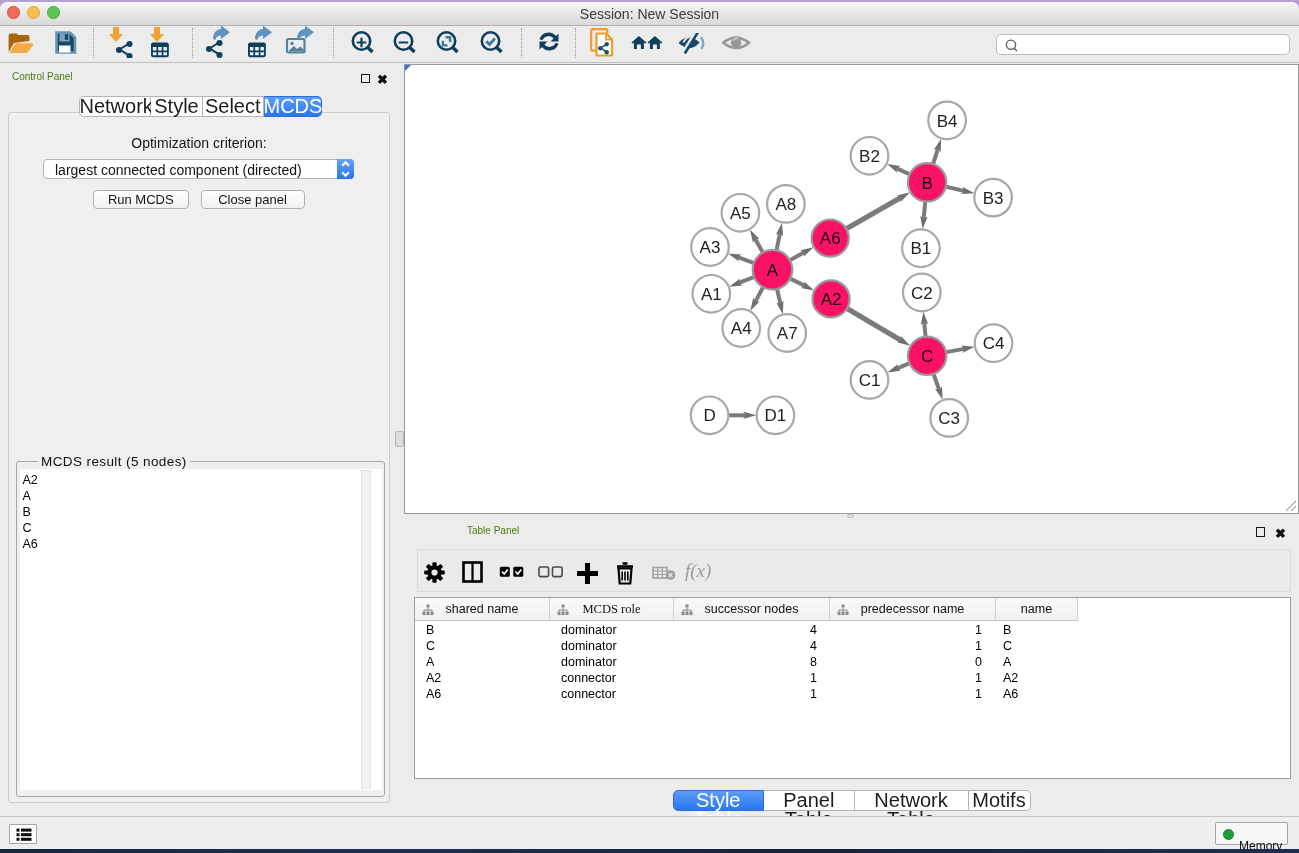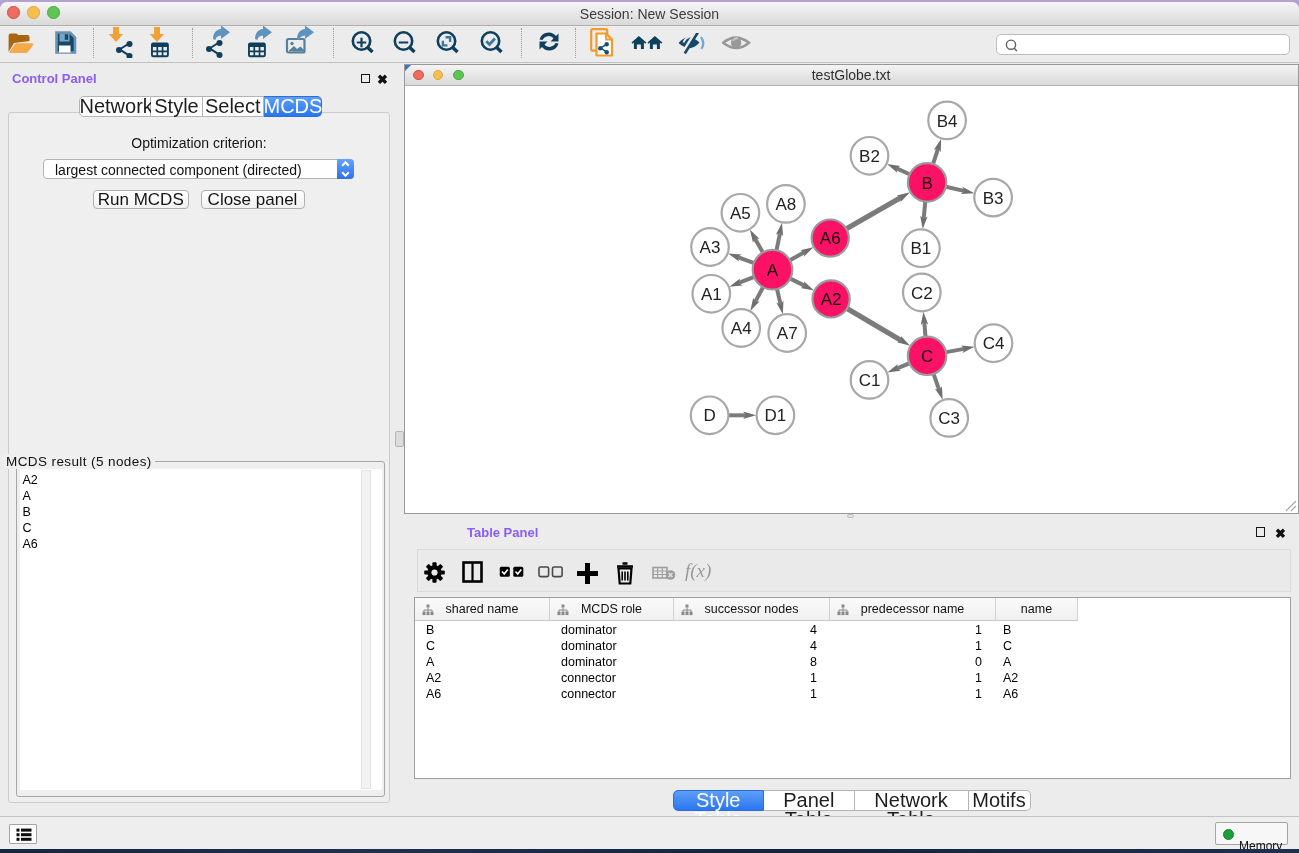--- a/index.html
+++ b/index.html
@@ -8,34 +8,34 @@
 .abs { position:absolute; }
 #app { position:absolute; left:0; top:2px; width:1299px; height:847px; background:#ececec; border-radius:7px 7px 0 0; overflow:hidden; }
 #coord { position:absolute; left:0; top:-2px; width:1299px; height:853px; }
 #titlebar { left:0; top:2px; width:1299px; height:24px; background:linear-gradient(#f6f6f6,#d9d9d9); border-bottom:1px solid #b0b0b0; border-radius:7px 7px 0 0; }
 #titlebar .title { width:100%; text-align:center; font-size:14px; color:#3c3c3c; line-height:24px; }
 .tl { border-radius:50%; width:12.5px; height:12.5px; top:4px; }
 #toolbar { left:0; top:26px; width:1299px; height:37px; background:#ececec; border-bottom:1px solid #c0c0c0; }
 .sep { top:28px; width:0; height:30px; border-left:1px dotted #9a9a9a; }
 #searchbox { left:996px; top:33.5px; width:294px; height:21px; background:#fff; border:1px solid #bcbcbc; border-radius:5px; }
 
-.ptitle { font-size:13px; color:#8b5cf6;font-weight:bold; }
+.ptitle { font-size:10px; color:#4d7c0f; }
 .tabgroup { height:21px; display:flex; }
 .tab { border:1px solid #b4b4b4; border-left:none; background:#fff; font-size:20px; color:#1d1d1d; text-align:center; line-height:19px; }
 .tab.first { border-left:1px solid #b4b4b4; border-radius:5px 0 0 5px; }
 .tab.last { border-radius:0 5px 5px 0; }
 .tab.sel { background:linear-gradient(#5e9ef7,#2a76f2); color:#fff; border-color:#2a6ede; }
 #cpanelbox { left:8px; top:112px; width:382px; height:691px; background:#efefef; border:1px solid #cccccc; border-radius:3px; }
 #optlabel { left:8px; top:135px; width:382px; text-align:center; font-size:14px; color:#161616; }
 #dropdown { left:43px; top:159px; width:311px; height:20px; background:#fff; border:1px solid #b2b2b2; border-radius:4px; }
 #dropdown .txt { position:absolute; left:11px; top:1.5px; font-size:14px; color:#111; }
 #dropstep { position:absolute; right:-1px; top:-1px; width:17px; height:20px; background:linear-gradient(#66a3f8,#2a71ee); border-radius:0 4px 4px 0; }
-.btn { background:linear-gradient(#ffffff,#f1f1f1); border:1px solid #b0b0b0; border-radius:4px; font-size:17px; color:#141414; text-align:center; line-height:17px; }
+.btn { background:linear-gradient(#ffffff,#f1f1f1); border:1px solid #b0b0b0; border-radius:4px; font-size:13px; color:#141414; text-align:center; line-height:17px; }
 #fieldset { left:16px; top:461px; width:369px; height:336px; border:1px solid #a6a6a6; border-radius:3px; }
-#legend { left:3px; top:454px; background:#efefef; padding:0 3px; font-size:13.5px; letter-spacing:0.4px; color:#111; }
+#legend { left:38px; top:454px; background:#efefef; padding:0 3px; font-size:13.5px; letter-spacing:0.4px; color:#111; }
 #mcdslist { left:19.5px; top:469px; width:362px; height:321px; background:#fff; padding-top:3px; }
 #mcdslist div { font-size:12.5px; color:#000; padding-left:3px; height:16px; line-height:16px; }
 #mcdscroll { left:360.5px; top:470px; width:10.5px; height:319px; background:#f2f2f2; border:1px solid #e3e3e3; }
 
 #netwin { left:403.5px; top:63.5px; width:895px; height:450px; background:#fff; border:1px solid #989898; }
 #nettitle { position:absolute; left:0; top:0; width:100%; height:21px; background:linear-gradient(#f4f4f4,#d9d9d9); border-bottom:1px solid #b2b2b2; }
 #nettitle .title { width:100%; text-align:center; font-size:14px; color:#303030; line-height:21px; }
 .tl2 { border-radius:50%; width:10.5px; height:10.5px; top:5px; }
 
 #tptoolbar { left:417px; top:549px; width:873.5px; height:43px; background:#eaeaea; border:1px solid #dadada; }
@@ -217,26 +217,20 @@
         <div>A2</div>
         <div>A</div>
         <div>B</div>
         <div>C</div>
         <div>A6</div>
       </div>
   <div class="abs" id="mcdscroll"></div>
   <div class="abs" style="left:395px;top:431px;width:9px;height:16px;background:#dcdcdc;border:1px solid #b5b5b5;border-radius:2px;"></div>
 
   <div class="abs" id="netwin">
-    <div id="nettitle">
-      <div class="title">testGlobe.txt</div>
-      <div class="abs tl2" style="left:8.5px;background:#ed6b5f;border:0.5px solid #d8503f;"></div>
-      <div class="abs tl2" style="left:28px;background:#f5bf4e;border:0.5px solid #dda83b;"></div>
-      <div class="abs tl2" style="left:48.5px;background:#60c454;border:0.5px solid #47ad3c;"></div>
-    </div>
     <svg style="position:absolute;left:0;top:0;" width="6" height="6">
           <path d="M0 0 L6 0 L0 6 Z" fill="#3a6fd8"></path>
         </svg>
     <svg style="position:absolute;right:1px;bottom:1px;" width="13" height="13">
           <path d="M12 2 L2 12 M12 7 L7 12" stroke="#a8a8a8" stroke-width="1.2"></path>
         </svg>
   </div>
   <svg width="894" height="424" style="position:absolute;left:404.5px;top:85px">
 <line x1="358.3" y1="168.3" x2="349.6" y2="152.9" stroke="#7b7b7b" stroke-width="4.0"></line>
 <polygon points="344.9,144.6 354.5,154.1 349.8,153.3 348.0,157.8" fill="#6f6f6f"></polygon>
@@ -381,21 +375,21 @@
           <div class="th" style="left:0px;width:135px;">shared name</div>
 <svg width="12" height="12" viewBox="0 0 12 12" style="position:absolute;left:7px;top:6px">
             <g fill="#8a8a8a">
               <rect x="4.5" y="0.5" width="3" height="3"></rect>
               <rect x="0.5" y="7.5" width="3" height="3.6"></rect>
               <rect x="4.5" y="7.5" width="3" height="3.6"></rect>
               <rect x="8.5" y="7.5" width="3" height="3.6"></rect>
               <path d="M6 3.5 v2.5 M2 7.5 v-1.5 h8 v1.5 M6 6 v1.5" stroke="#8a8a8a" fill="none"></path>
             </g>
           </svg>
-<div class="th" style="left:135px;width:124px;">MCDS role</div>
+<div class="th" style="left:135px;width:124px;font-family:Liberation Serif, serif;">MCDS role</div>
 <svg width="12" height="12" viewBox="0 0 12 12" style="position:absolute;left:142px;top:6px">
             <g fill="#8a8a8a">
               <rect x="4.5" y="0.5" width="3" height="3"></rect>
               <rect x="0.5" y="7.5" width="3" height="3.6"></rect>
               <rect x="4.5" y="7.5" width="3" height="3.6"></rect>
               <rect x="8.5" y="7.5" width="3" height="3.6"></rect>
               <path d="M6 3.5 v2.5 M2 7.5 v-1.5 h8 v1.5 M6 6 v1.5" stroke="#8a8a8a" fill="none"></path>
             </g>
           </svg>
 <div class="th" style="left:259px;width:156px;">successor nodes</div>

